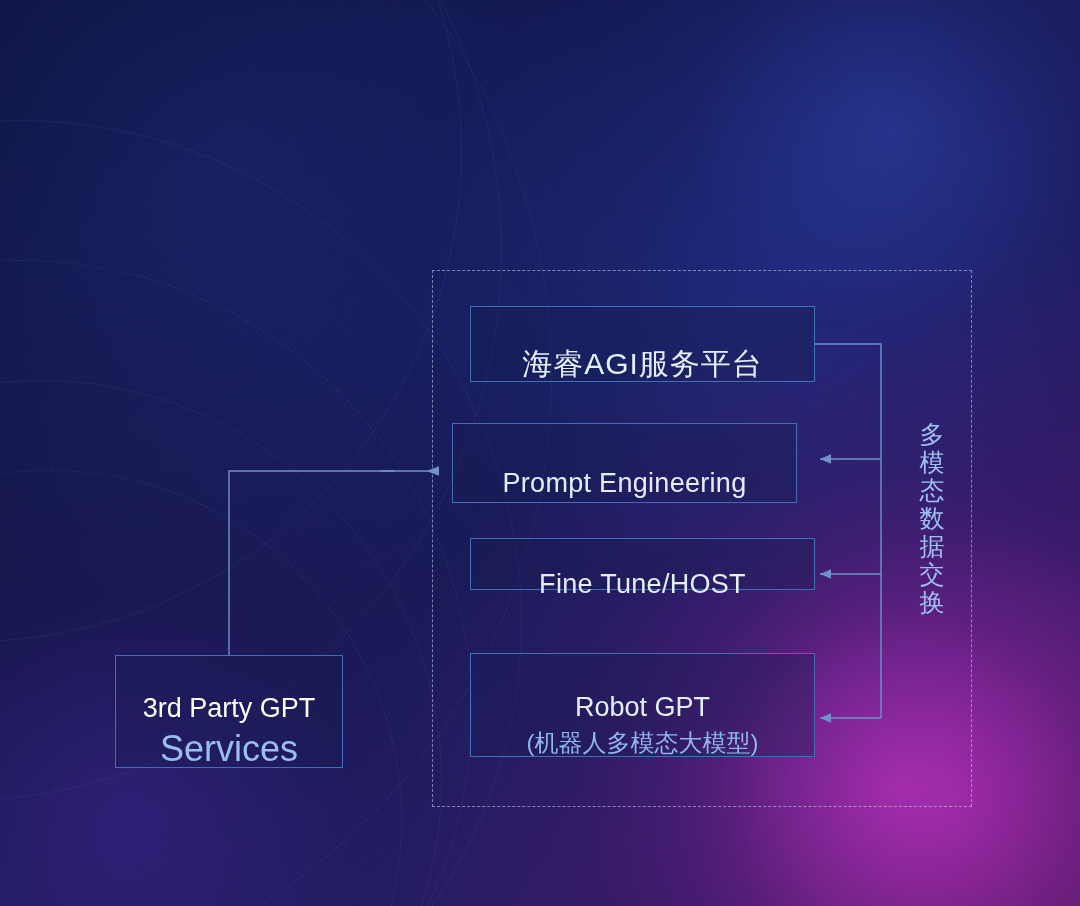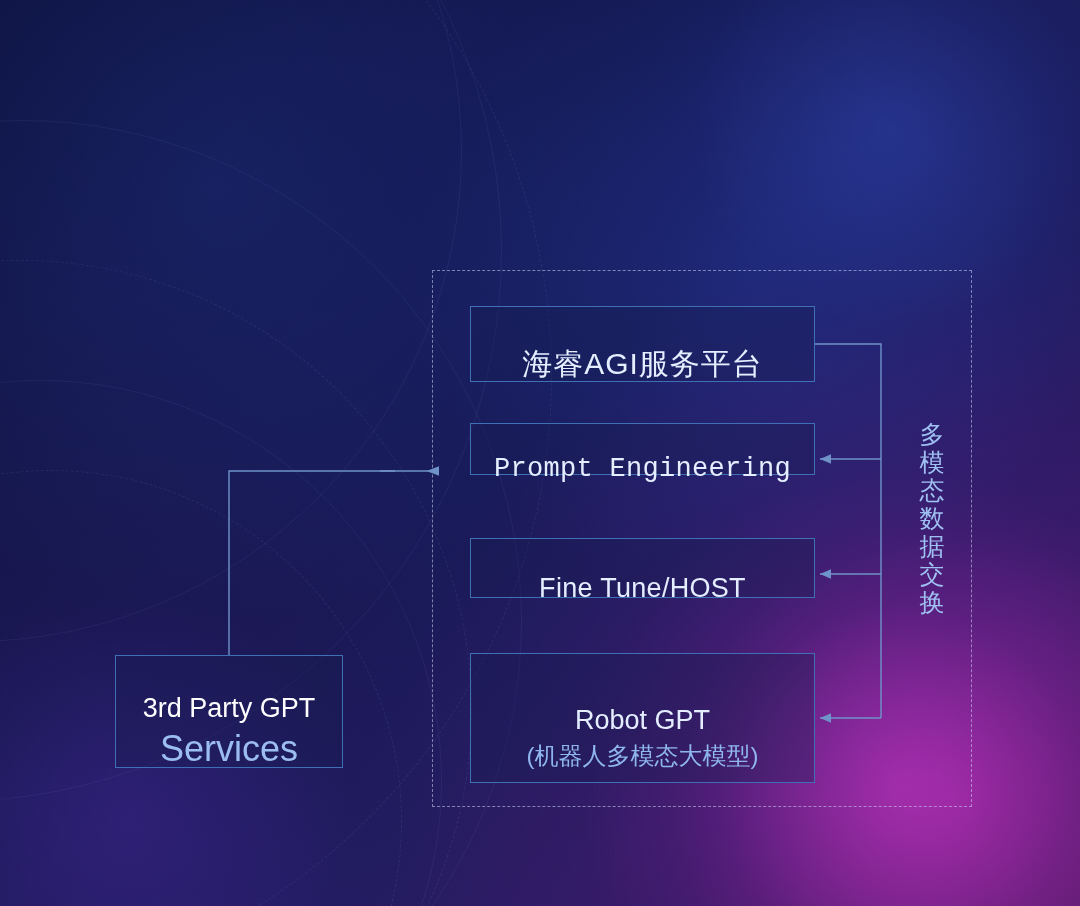--- a/index.html
+++ b/index.html
@@ -93,31 +93,31 @@
   .box .line2 {
     color: #8fb6ee;
   }
 
   #box-platform {
     left: 470px; top: 306px; width: 345px; height: 76px;
   }
   #box-platform .line1 { font-size: 30px; letter-spacing: 1px; }
 
   #box-prompt {
-    left: 470px; top: 423px; width: 345px; height: 52px; font-family: Liberation Mono, monospace;
+    left: 452px; top: 423px; width: 345px; height: 80px;
   }
   #box-prompt .line1 { font-size: 27px; letter-spacing: 0.3px; }
 
   #box-finetune {
-    left: 470px; top: 538px; width: 345px; height: 60px;
+    left: 470px; top: 538px; width: 345px; height: 52px;
   }
   #box-finetune .line1 { font-size: 27px; letter-spacing: 0.3px; }
 
   #box-robot {
-    left: 470px; top: 653px; width: 345px; height: 130px;
+    left: 470px; top: 653px; width: 345px; height: 104px;
     justify-content: center;
   }
   #box-robot .line1 { font-size: 27px; margin-bottom: 4px; }
   #box-robot .line2 { font-size: 24px; }
 
   #box-thirdparty {
     left: 115px; top: 655px; width: 228px; height: 113px; align-items: center;
   }
   #box-thirdparty .line1 { font-size: 27px; color: #ffffff; }
   #box-thirdparty .line2 { font-size: 36px; color: #9bbdf0; margin-top: 4px; }

